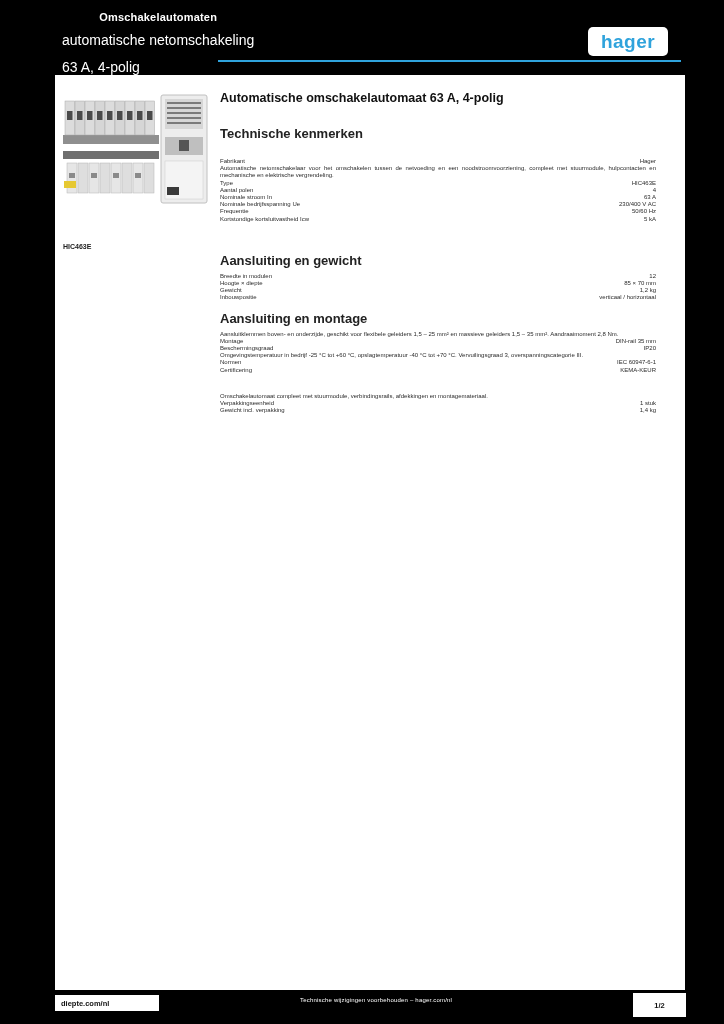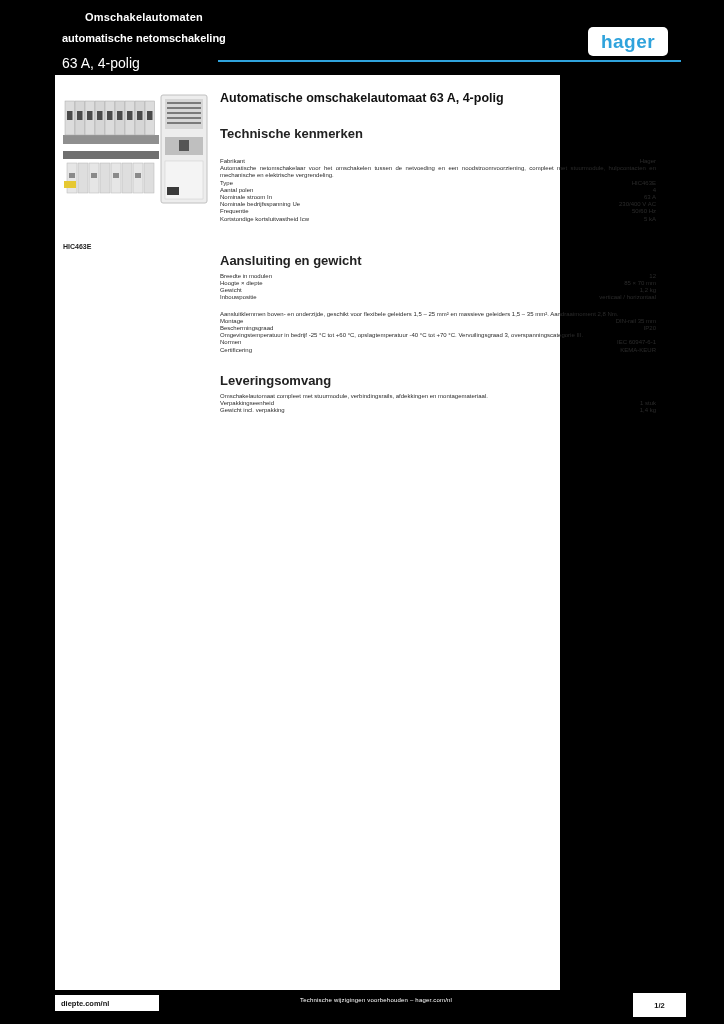--- a/index.html
+++ b/index.html
@@ -3,30 +3,30 @@
 <meta charset="utf-8">
 <style>
   html,body{margin:0;padding:0;}
   body{
     width:724px;height:1024px;background:#000;position:relative;
     font-family:"Liberation Sans", sans-serif;overflow:hidden;
   }
   
   .header-left{position:absolute;left:62px;top:11px;color:#fff;}
   .hl-title{font-size:11px;font-weight:bold;letter-spacing:.2px;text-align:center;}
-  .hl-sub1{font-size:11px;margin-top:9px;font-weight:bold;}
+  .hl-sub1{font-size:14px;margin-top:9px;}
   .hl-sub2{font-size:14px;margin-top:11px;}
   .logo-box{
     position:absolute;left:588px;top:27px;width:80px;height:29px;background:#fff;
     border-radius:5px;display:flex;align-items:center;justify-content:center;
   }
   .logo-text{color:#2fa3dc;font-size:19px;font-weight:bold;letter-spacing:.5px;line-height:1;}
   .accent-line{position:absolute;left:218px;top:60px;width:463px;height:2px;background:#2fa3dc;}
   
-  .page{position:absolute;left:55px;top:75px;width:505px;height:915px;background:#fff;}
+  .page{position:absolute;left:55px;top:75px;width:630px;height:915px;background:#fff;}
   .product-image{position:absolute;left:6px;top:18px;width:150px;height:114px;}
   .product-ref{position:absolute;left:8px;top:168px;font-size:7px;font-weight:bold;color:#222;}
   .content{position:absolute;left:165px;top:16px;width:436px;}
   .page-title{font-size:12.5px;font-weight:bold;color:#111;margin-bottom:21px;}
   
   .section-heading{font-size:13px;font-weight:bold;color:#222;margin-bottom:5px;}
   .sec-0 .section-heading{margin-bottom:17px;}
   .sec-0{margin-bottom:30px;}
   .sec-1{margin-bottom:9px;}
   .sec-2{margin-bottom:19px;}
@@ -180,41 +180,41 @@
           <div class="kv-row">
             <span class="kv-label">Gewicht</span>
             <span class="kv-value">1,2 kg</span>
           </div>
           <div class="kv-row">
             <span class="kv-label">Inbouwpositie</span>
             <span class="kv-value">verticaal / horizontaal</span>
           </div>
         </div>
         <div class="section sec-2">
+          <div class="section-heading">Aansluiting en montage</div>
           <div class="p-row">Aansluitklemmen boven- en onderzijde, geschikt voor flexibele geleiders 1,5 – 25 mm² en massieve geleiders 1,5 – 35 mm². Aandraaimoment 2,8 Nm.</div>
           <div class="kv-row">
             <span class="kv-label">Montage</span>
             <span class="kv-value">DIN-rail 35 mm</span>
           </div>
           <div class="kv-row">
             <span class="kv-label">Beschermingsgraad</span>
             <span class="kv-value">IP20</span>
           </div>
           <div class="p-row">Omgevingstemperatuur in bedrijf -25 °C tot +60 °C, opslagtemperatuur -40 °C tot +70 °C. Vervuilingsgraad 3, overspanningscategorie III.</div>
           <div class="kv-row">
             <span class="kv-label">Normen</span>
             <span class="kv-value">IEC 60947-6-1</span>
           </div>
           <div class="kv-row">
             <span class="kv-label">Certificering</span>
             <span class="kv-value">KEMA-KEUR</span>
           </div>
         </div>
         <div class="section sec-3">
-          <div class="section-heading">Leveringsomvang</div>
           <div class="p-row">Omschakelautomaat compleet met stuurmodule, verbindingsrails, afdekkingen en montagemateriaal.</div>
           <div class="kv-row">
             <span class="kv-label">Verpakkingseenheid</span>
             <span class="kv-value">1 stuk</span>
           </div>
           <div class="kv-row">
             <span class="kv-label">Gewicht incl. verpakking</span>
             <span class="kv-value">1,4 kg</span>
           </div>
         </div>

